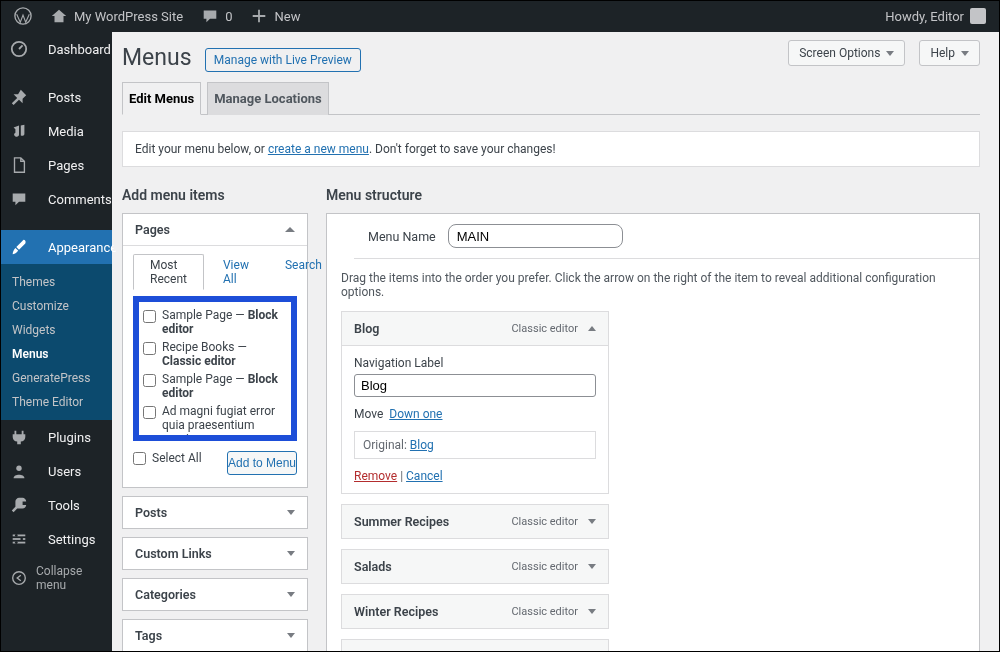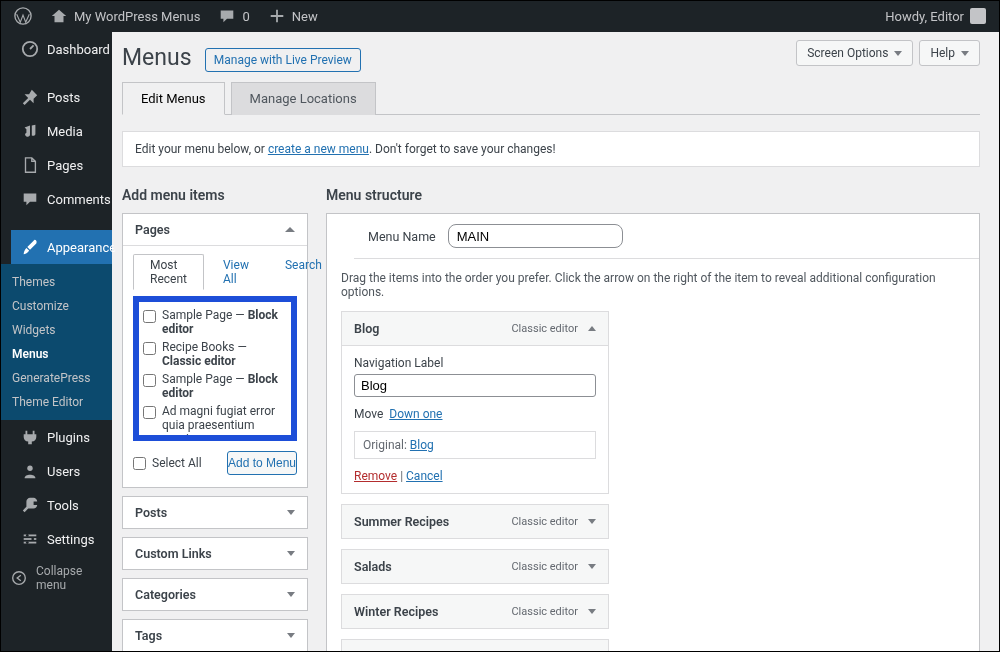--- a/index.html
+++ b/index.html
@@ -7,40 +7,40 @@
 
 
 .topbar { height: 32px; background: #1d2327; color: #c3c4c7; display: flex; align-items: center; padding: 0 6px; justify-content: space-between; }
 .topbar .left, .topbar .right { display: flex; align-items: center; gap: 2px; }
 .topbar .item { display: flex; align-items: center; padding: 0 8px; height: 32px; gap: 6px; cursor: pointer; }
 .topbar svg { width: 18px; height: 18px; fill: #a7aaad; }
 .avatar { width: 16px; height: 16px; background: #c3c4c7; border-radius: 2px; }
 
 
 .sidebar { position: absolute; top: 32px; left: 0; width: 112px; height: 620px; background: #1d2327; color: #f0f0f1; }
-.sidebar .menu-item { display: flex; align-items: center; gap: 8px; padding: 8px 10px; cursor: pointer; font-size: 13px; color: #f0f0f1; margin-left: 11px; }
+.sidebar .menu-item { display: flex; align-items: center; gap: 20px; padding: 8px 10px; cursor: pointer; font-size: 13px; color: #f0f0f1; }
 .sidebar .menu-item.current { background: #2271b1; color: #fff; position: relative; }
 .sidebar .menu-item.current::after { content: ''; position: absolute; right: -8px; top: 50%; transform: translateY(-50%); border: 8px solid transparent; border-right-color: #f0f0f1; }
 .sidebar .sub { background: #0c4a6e; padding: 6px 0; }
 .sidebar .sub .sub-item { padding: 5px 12px; font-size: 12px; color: #c3c4c7; cursor: pointer; }
 .sidebar .sub .sub-item.current { font-weight: 600; color: #fff; }
 .sidebar svg, .sidebar .ico { width: 18px; height: 18px; fill: #a7aaad; flex-shrink: 0; }
 .sidebar .collapse { display:flex; align-items:center; gap:8px; color:#a7aaad; padding:8px 10px; font-size:12px; cursor:pointer; }
 
 
 .content { position: absolute; top: 32px; left: 112px; right: 0; bottom: 0; padding: 10px 20px 0 10px; overflow: hidden; }
-.top-actions { float: right; display: flex; gap: 6px; margin-top: -2px; }
+.top-actions { float: right; display: flex; gap: 14px; margin-top: -2px; }
 .top-actions .ta-btn { background: #f6f7f7; border: 1px solid #c3c4c7; border-radius: 3px; padding: 5px 10px; font-size: 12px; display: flex; align-items: center; gap: 6px; cursor: pointer; }
 .caret-down { width:0; height:0; border-left:4px solid transparent; border-right:4px solid transparent; border-top:5px solid #787c82; }
 h1 { font-size: 23px; font-weight: 400; display: inline-block; margin: 2px 4px 0 0; }
 .live-preview { display:inline-block; border:1px solid #2271b1; color:#2271b1; border-radius:3px; padding:4px 8px; font-size:12px; margin-left:6px; vertical-align: top; margin-top:6px; cursor:pointer; }
 
 
 .nav-tabs { margin-top: 10px; border-bottom: 1px solid #c3c4c7; display: flex; }
-.nav-tab { background: #dcdcde; border: 1px solid #c3c4c7; border-bottom: none; padding: 8px 18px; margin-right: 6px; margin-bottom: -1px; cursor: pointer; color: #50575e; font-size:13px;}
+.nav-tab { background: #dcdcde; border: 1px solid #c3c4c7; border-bottom: none; padding: 8px 6px; margin-right: 6px; margin-bottom: -1px; cursor: pointer; color: #50575e; font-size:13px;font-weight:bold;}
 .nav-tab.active { background: #f0f0f1; border-bottom: 1px solid #f0f0f1; color: #000; }
 
 
 .notice { border: 1px solid #dcdcde; background: #fff; padding: 10px 12px; margin: 16px 0; font-size: 12px; }
 .notice a { color: #2271b1; text-decoration: underline; }
 
 
 .cols { display: flex; gap: 18px; }
 .col-left { width: 186px; }
 .col-right { flex: 1; }
@@ -56,21 +56,21 @@
 
 .subtabs { display:flex; gap:2px; margin-bottom:6px; }
 .subtabs .subtab { padding: 3px 16px; font-size:12px; border:1px solid transparent; color:#2271b1; cursor:pointer; }
 .subtabs .subtab.active { border-color:#c3c4c7; border-bottom-color:#fff; color:#3c434a; border-radius:2px 2px 0 0; }
 
 .pages-list { max-height: 145px; overflow-y: scroll; border: 6px solid #1d4ed8; padding:4px; }
 .pages-list::-webkit-scrollbar { width: 10px; }
 .pages-list::-webkit-scrollbar-thumb { background: #c3c4c7; border-radius: 5px; }
 .pages-list label { display:flex; gap:6px; align-items:flex-start; padding:2px 0; font-size:12px; }
 .pages-list input[type=checkbox] { margin-top:2px; }
-.pages-foot { display:flex; justify-content:space-between; align-items:center; margin-top:10px; }
+.pages-foot { display:flex; justify-content:space-between; align-items:flex-start; margin-top:10px; }
 .pages-foot label { font-size:12px; display:flex; gap:6px; align-items:center; }
 .btn { background:#f6f7f7; border:1px solid #2271b1; color:#2271b1; border-radius:3px; padding:4px 0; font-size:12px; cursor:pointer; }
 
 
 .menu-edit { border:1px solid #c3c4c7; background:#fff; }
 .menu-header { padding: 10px 14px; border-bottom:1px solid #dcdcde; display:flex; align-items:center; gap:12px;margin-left:27px; }
 .menu-header label { font-size:12.5px; }
 .menu-header input { border:1px solid #8c8f94; border-radius:8px; padding:2px 8px; width:175px; height:24px; font-size:13px; }
 .menu-body { padding: 12px 14px 8px; font-size:12px; }
 .menu-body .hint { margin-bottom:12px; color:#50575e; }
@@ -104,21 +104,21 @@
     <div class="item">
         <svg viewBox="0 0 20 20">
           <circle cx="10" cy="10" r="9" fill="none" stroke="#a7aaad" stroke-width="1.5"></circle>
           <path d="M3 8 L7 17 L10 9 L13 17 L17 8" fill="none" stroke="#a7aaad" stroke-width="1.2"></path>
         </svg>
       </div>
     <div class="item">
         <svg viewBox="0 0 20 20">
           <path d="M10 3 L18 10 L15 10 L15 17 L5 17 L5 10 L2 10 Z"></path>
         </svg>
-        <span>My WordPress Menus</span>
+        <span>My WordPress Site</span>
       </div>
     <div class="item">
         <svg viewBox="0 0 20 20">
           <path d="M3 4 H17 V13 H10 L6 17 V13 H3 Z"></path>
         </svg>
         <span>0</span>
       </div>
     <div class="item">
         <svg viewBox="0 0 20 20">
           <path d="M9 3 H11 V9 H17 V11 H11 V17 H9 V11 H3 V9 H9 Z"></path>

